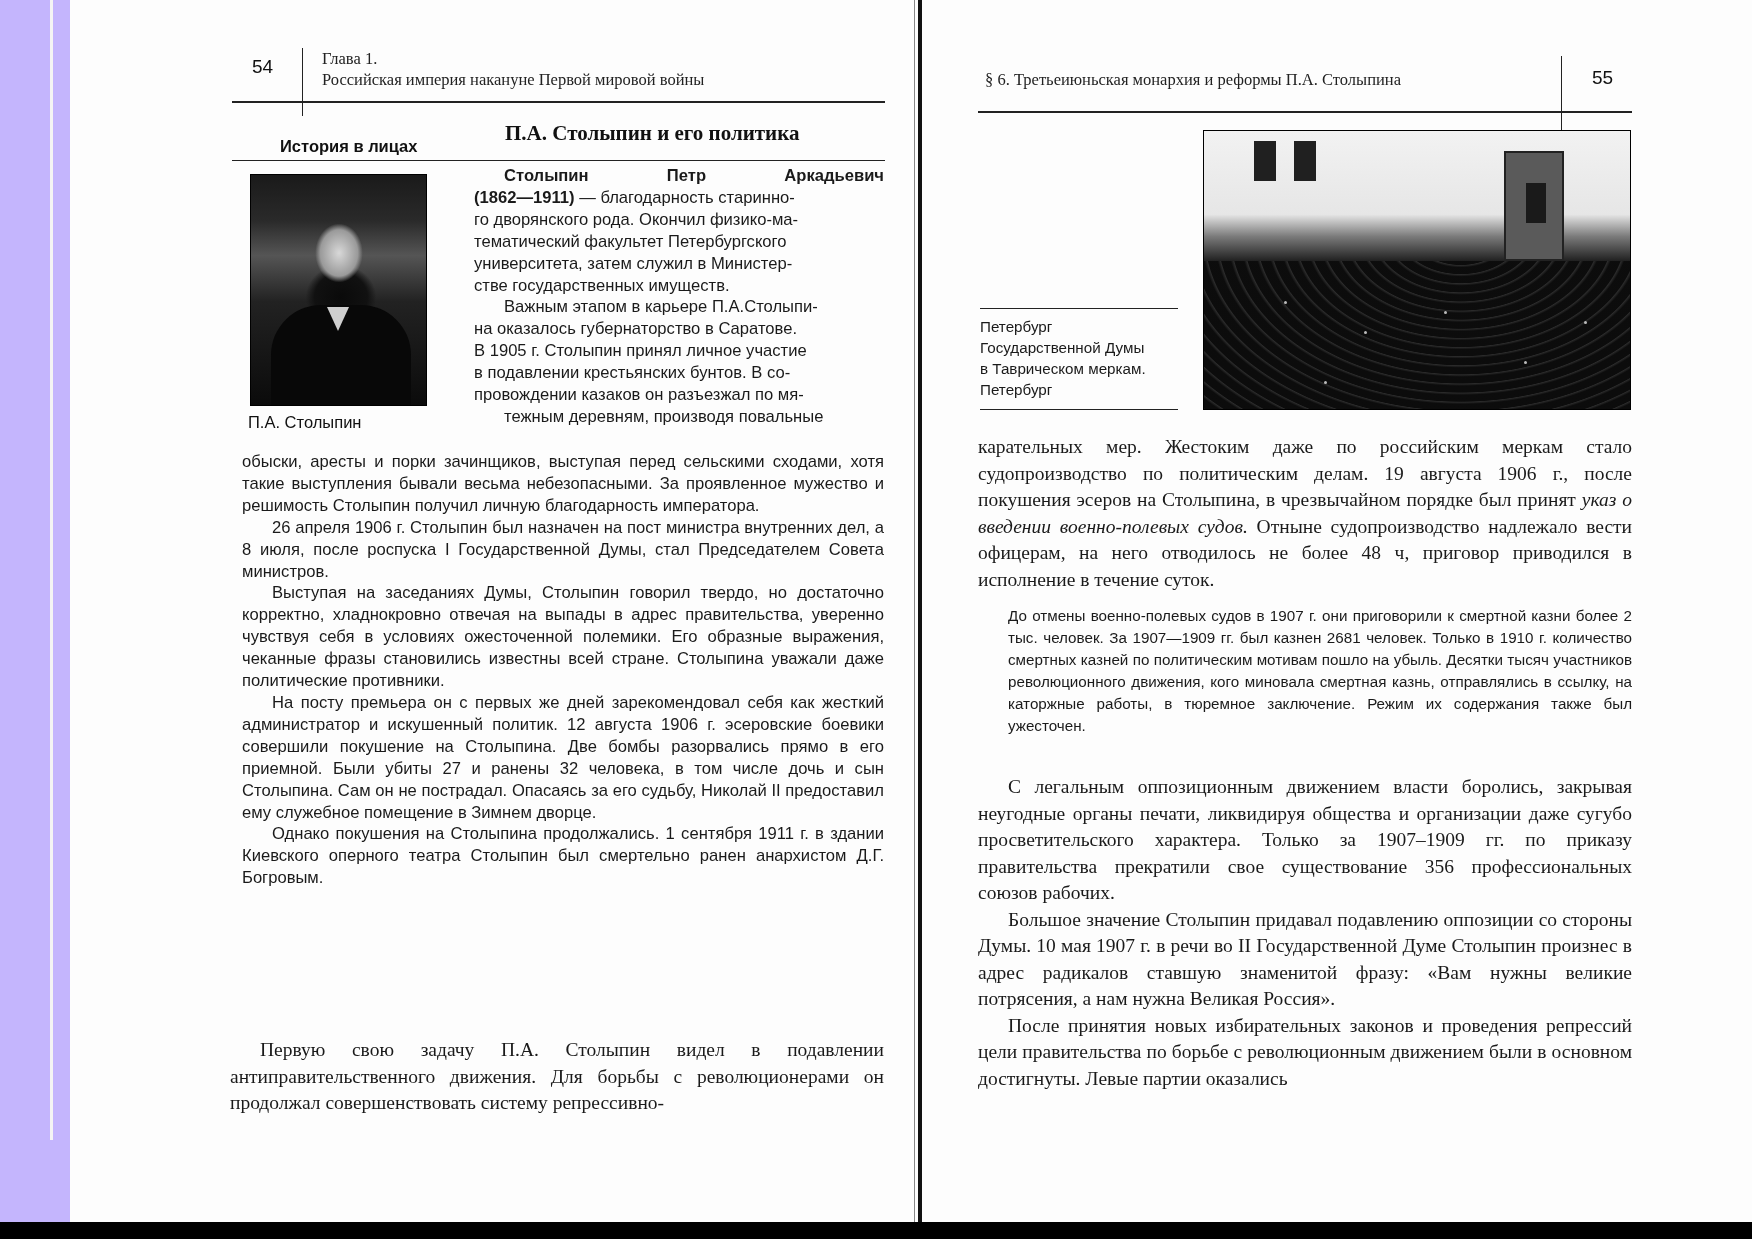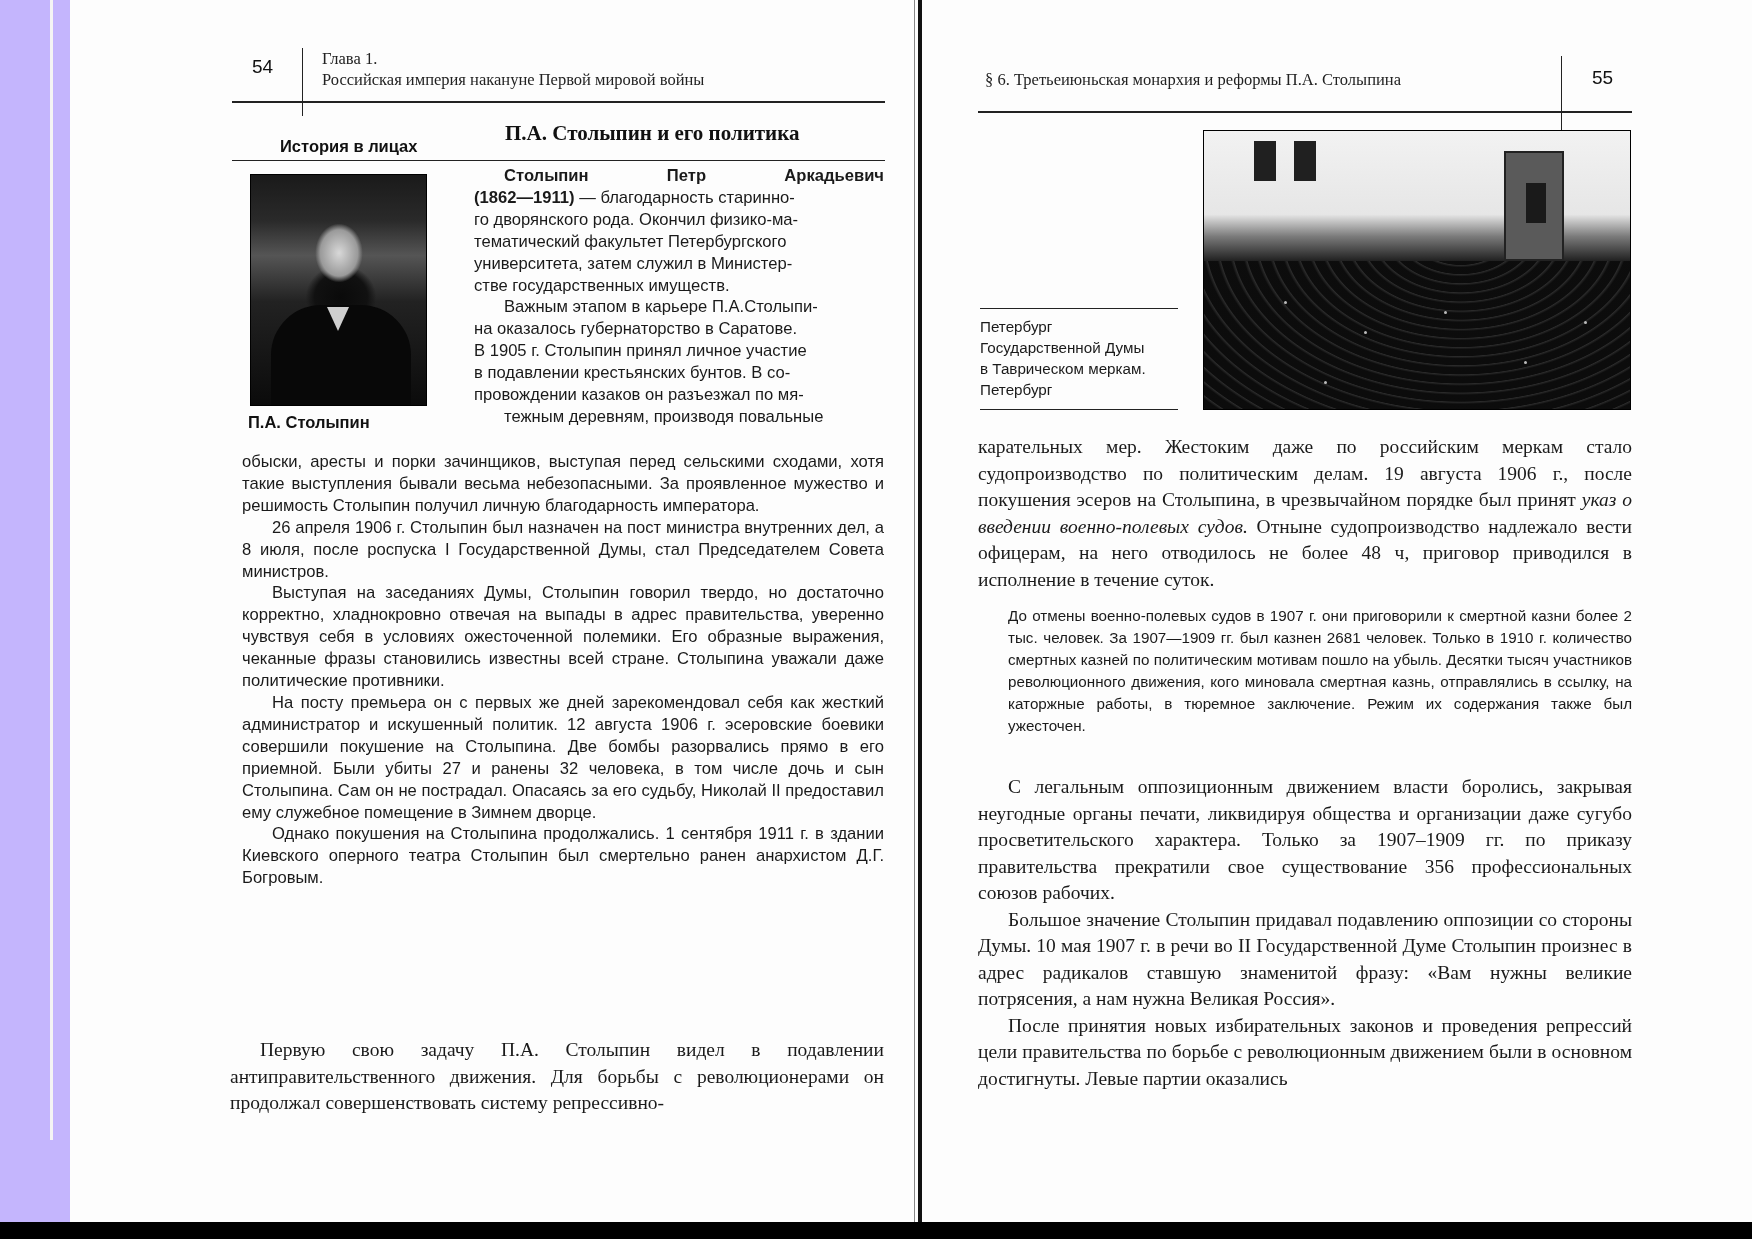--- a/index.html
+++ b/index.html
@@ -29,21 +29,21 @@
     .portrait {
       position: absolute; left: 250px; top: 174px; width: 177px; height: 232px;
       background:
         radial-gradient(ellipse 34px 42px at 88px 78px, #d8d8d8 0%, #9a9a9a 55%, transparent 70%),
         radial-gradient(ellipse 44px 40px at 90px 122px, #0a0a0a 0%, #111 60%, transparent 80%),
         linear-gradient(180deg, #1a1a1a 0%, #2a2a2a 20%, #555 35%, #222 55%, #0b0b0b 100%);
       border: 1px solid #000;
     }
     .portrait .coat { position: absolute; left: 20px; top: 130px; width: 140px; height: 100px; background: #080808; border-radius: 50px 50px 0 0; }
     .portrait .collar { position: absolute; left: 76px; top: 132px; width: 22px; height: 24px; background: #cfcfcf; clip-path: polygon(0 0, 100% 0, 50% 100%); }
-    .caption-bold { font-family: "Liberation Sans", sans-serif; font-weight: bold; font-size: 16.5px; color: #111; text-align: center; }
+    .caption-bold { font-family: "Liberation Sans", sans-serif; font-weight: normal; font-size: 16.5px; color: #111; text-align: center; }
 
     .sans-col { font-family: "Liberation Sans", sans-serif; font-size: 16.6px; line-height: 21.9px; color: #1a1a1a; text-align: justify; }
     .sans-col p { text-indent: 30px; margin-left: 12px; }
     .sans-col p.noindent { text-indent: 0; }
     .sans-col b { font-weight: bold; }
     .serif-col { font-family: "Liberation Serif", serif; font-size: 19.5px; line-height: 26.5px; color: #1a1a1a; text-align: justify; }
     .serif-col p { text-indent: 30px; }
     .serif-col p.noindent { text-indent: 0; }
     .serif-col i { font-style: italic; }
 

